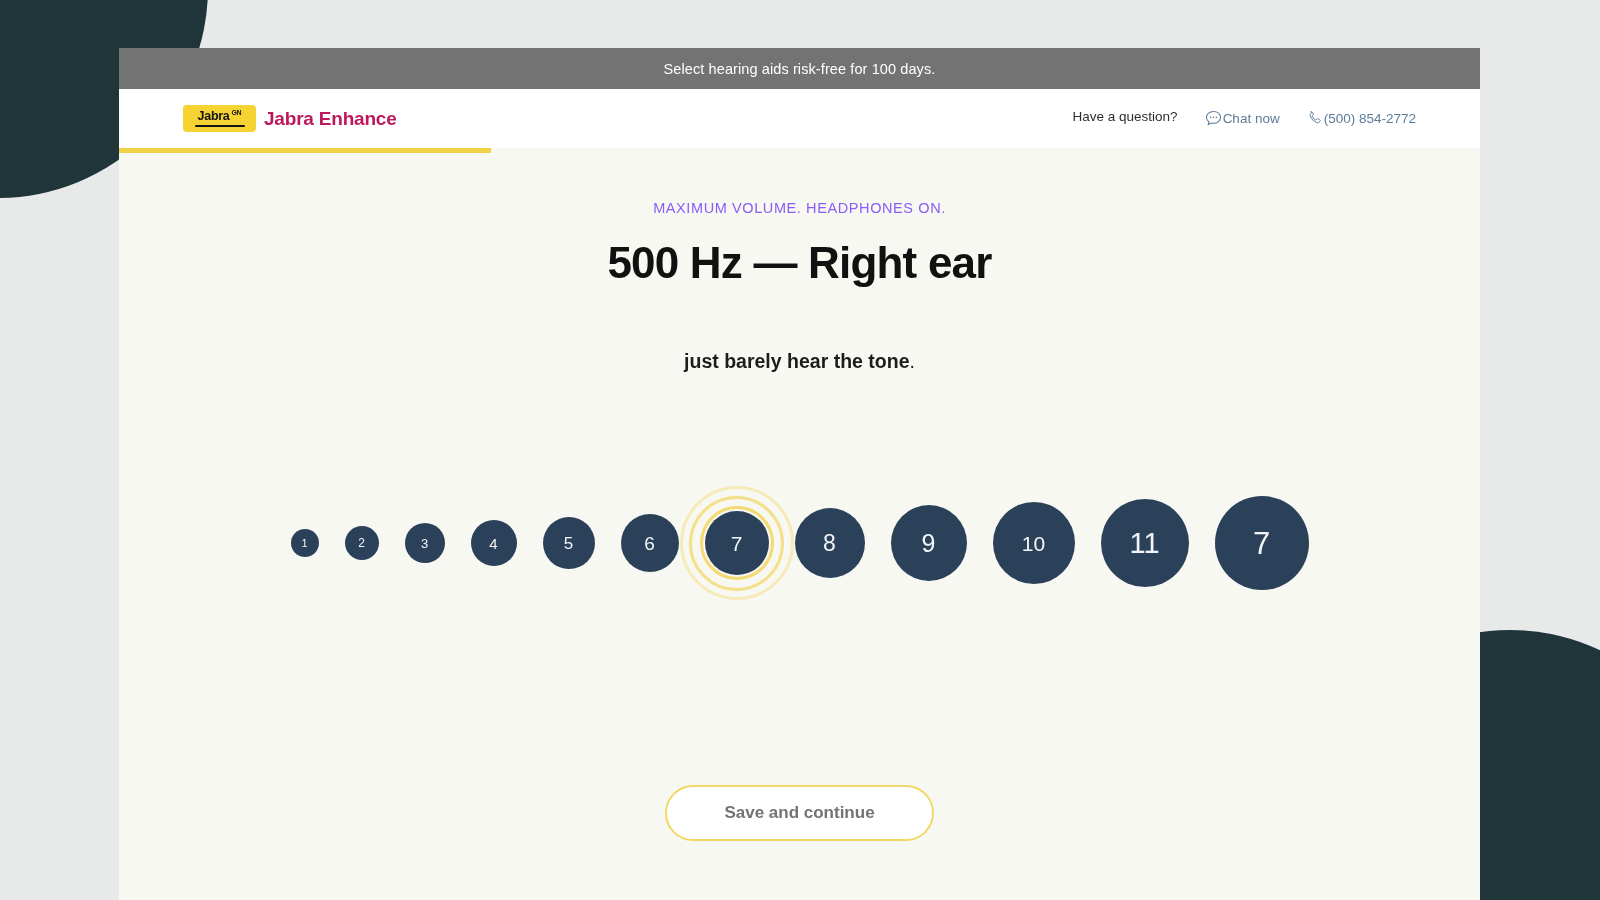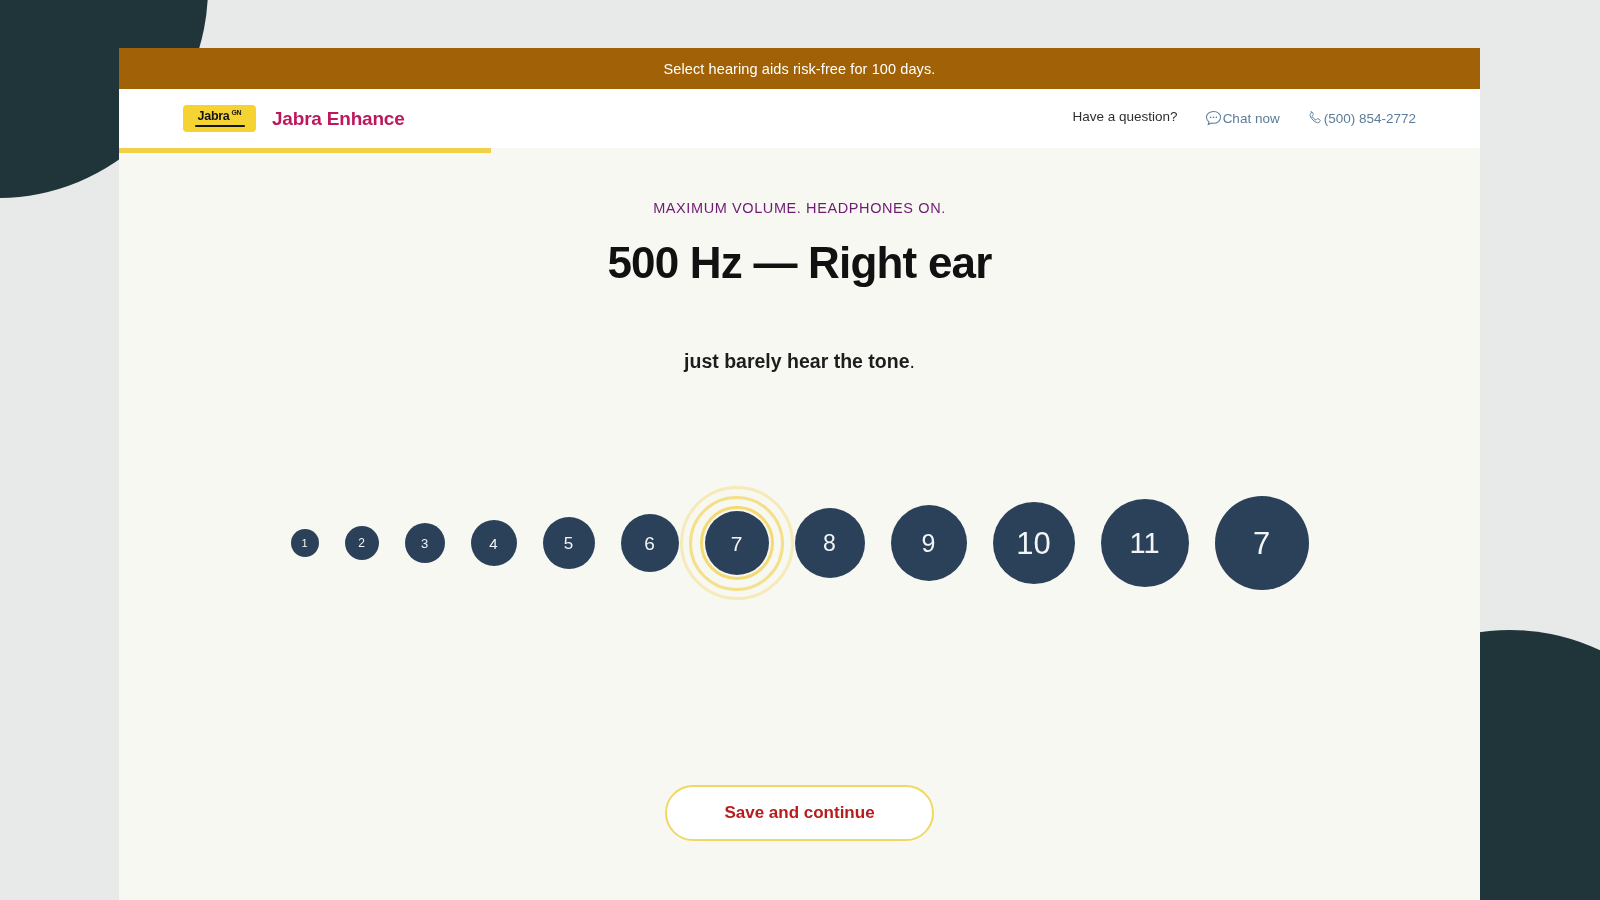--- a/index.html
+++ b/index.html
@@ -45,21 +45,21 @@
     bottom: 0;
     background: #f8f8f3;
     overflow: hidden;
     display: flex;
     flex-direction: column;
   }
 
   
   .promo-banner {
     height: 41px;
-    background: #a16207;
+    background: #737373;
     color: #ffffff;
     display: flex;
     align-items: center;
     justify-content: center;
     font-size: 14.5px;
     letter-spacing: 0.1px;
     flex: 0 0 auto;
   }
 
   
@@ -69,21 +69,21 @@
     display: flex;
     align-items: center;
     padding: 0 64px;
     flex: 0 0 auto;
     position: relative;
   }
 
   .brand {
     display: flex;
     align-items: center;
-    gap: 16px;
+    gap: 8px;
   }
 
   .brand-logo {
     width: 73px;
     height: 27px;
     background: #f5d333;
     border-radius: 4px;
     display: flex;
     flex-direction: column;
     align-items: center;
@@ -163,21 +163,21 @@
     display: flex;
     flex-direction: column;
     align-items: center;
     padding-top: 47px;
     position: relative;
   }
 
   .eyebrow {
     font-size: 14.5px;
     letter-spacing: 0.6px;
-    color: #701a75;
+    color: #8b5cf6;
     text-transform: uppercase;
   }
 
   .title {
     margin-top: 22px;
     font-size: 44px;
     font-weight: 700;
     color: #111111;
     letter-spacing: -0.8px;
   }
@@ -244,21 +244,21 @@
     display: flex;
     justify-content: center;
     width: 100%;
   }
   .cta-button {
     width: 269px;
     height: 56px;
     border-radius: 28px;
     background: #ffffff;
     border: 2px solid #f0d867;
-    color: #b91c1c;
+    color: #737373;
     font-family: "Liberation Sans", sans-serif;
     font-size: 17px;
     font-weight: 700;
     cursor: pointer;
   }
 </style>
 </head>
 <body>
 
 <div class="blob blob-topleft"></div>
@@ -349,21 +349,21 @@
           <span class="ring r1"></span>
           <button class="tone-btn" style="width: 64px; height: 64px; font-size: 21px;">7</button>
         </div>
         <div class="tone-slot">
           <button class="tone-btn" style="width: 70px; height: 70px; font-size: 23px;">8</button>
         </div>
         <div class="tone-slot">
           <button class="tone-btn" style="width: 76px; height: 76px; font-size: 25px;">9</button>
         </div>
         <div class="tone-slot">
-          <button class="tone-btn" style="width: 82px; height: 82px; font-size: 31px;">10</button>
+          <button class="tone-btn" style="width: 82px; height: 82px; font-size: 21px;">10</button>
         </div>
         <div class="tone-slot">
           <button class="tone-btn" style="width: 88px; height: 88px; font-size: 29px;">11</button>
         </div>
         <div class="tone-slot">
           <button class="tone-btn" style="width: 94px; height: 94px; font-size: 31px;">7</button>
         </div>
       </div>
 
     <div class="cta-wrap">

